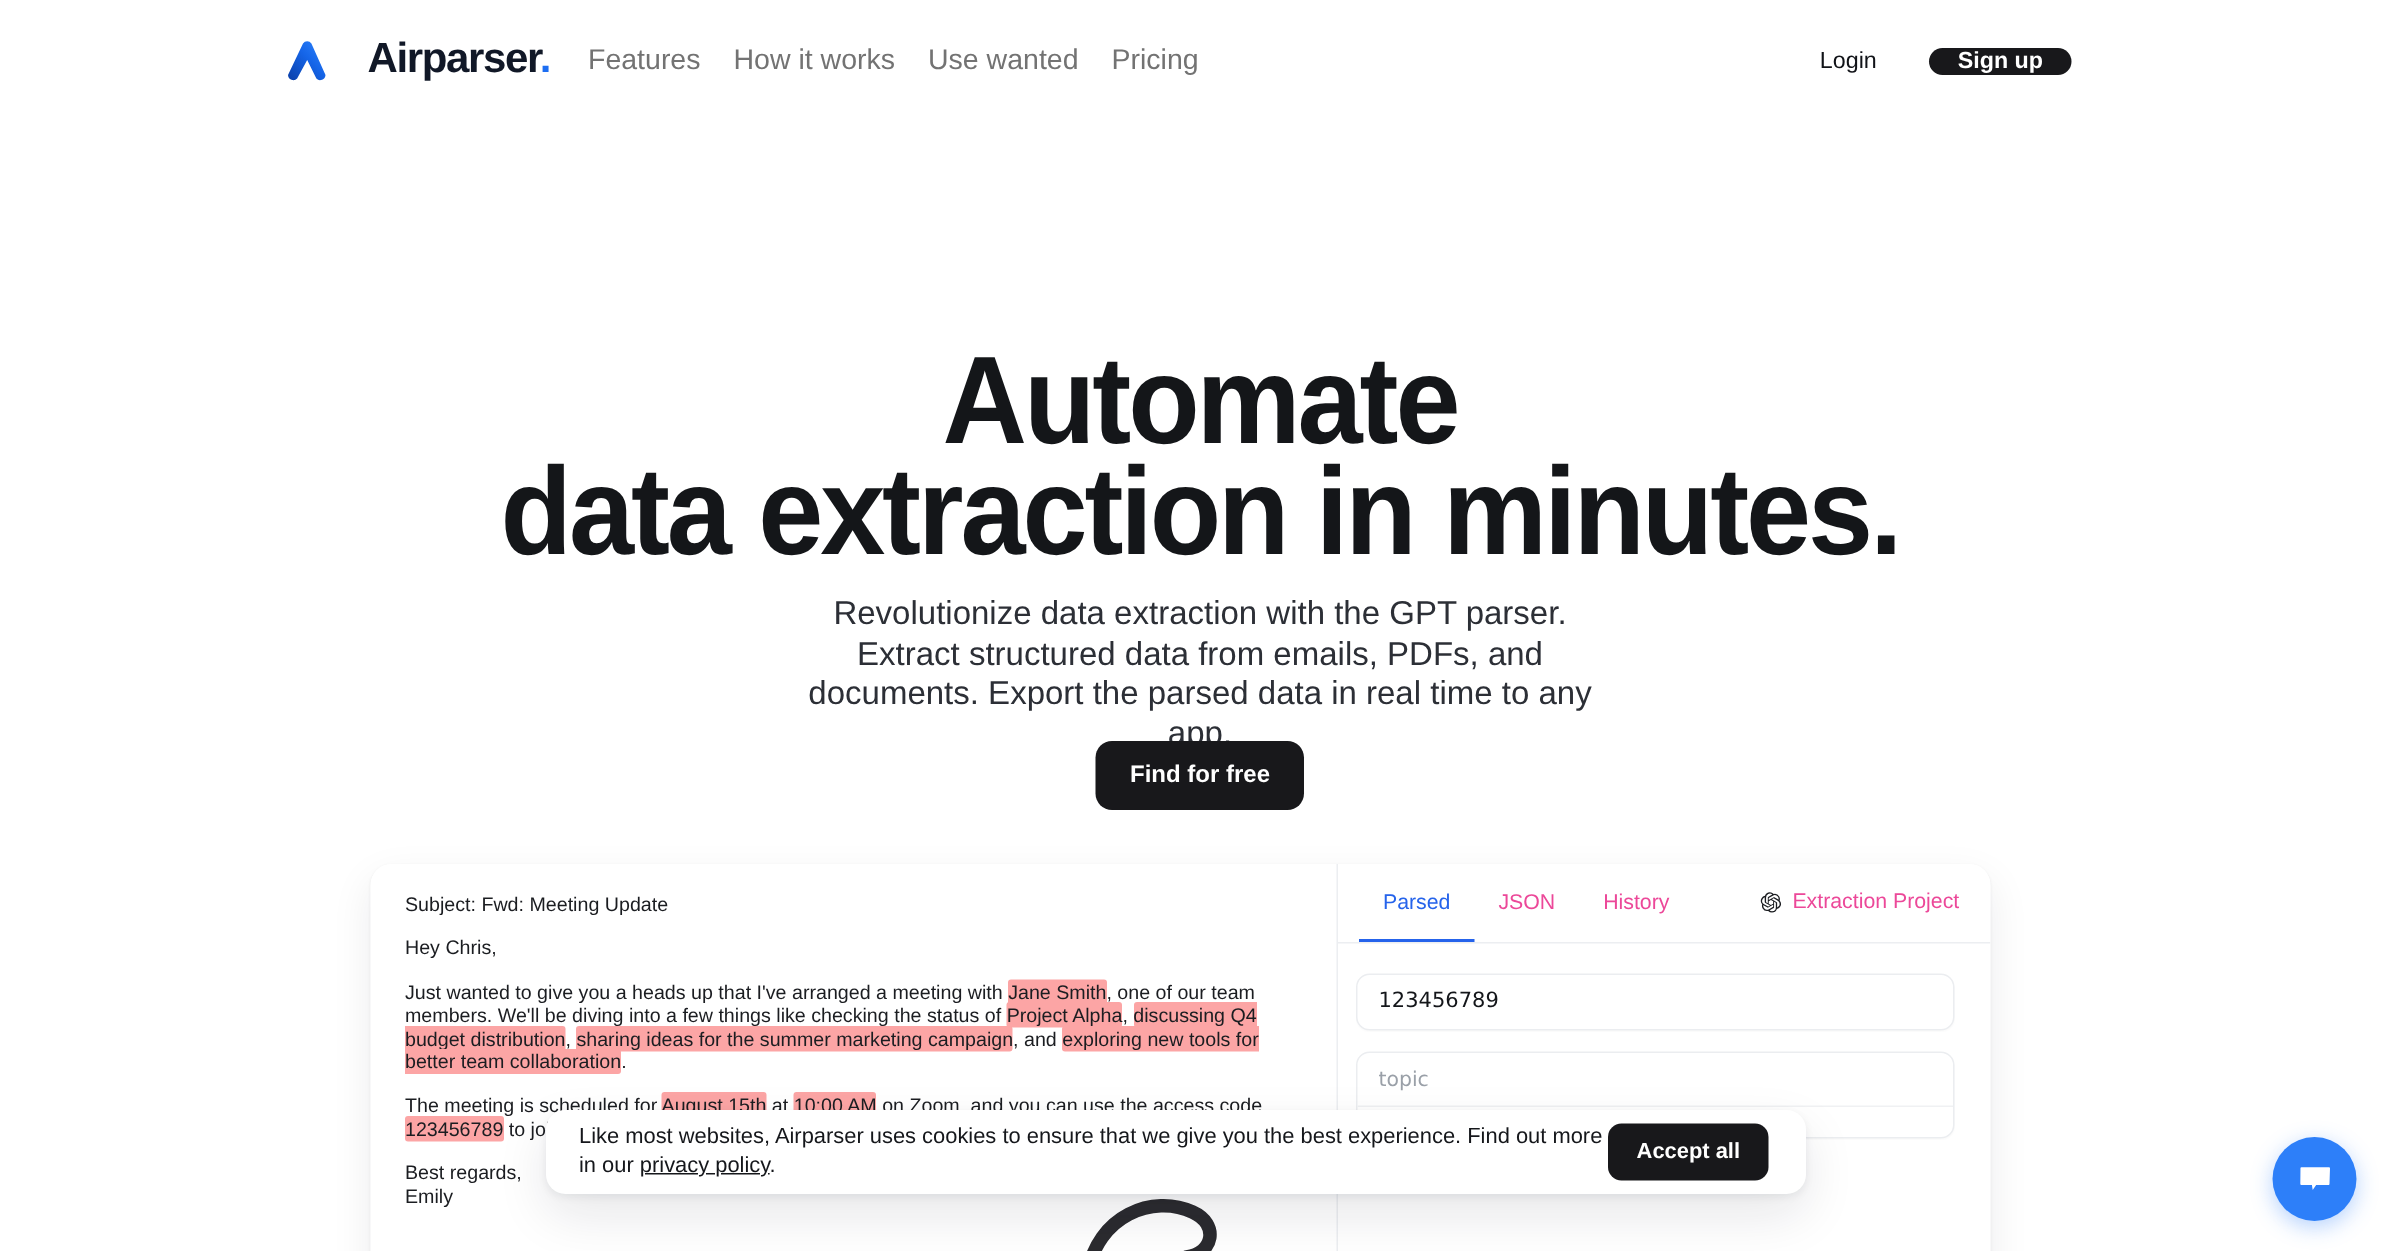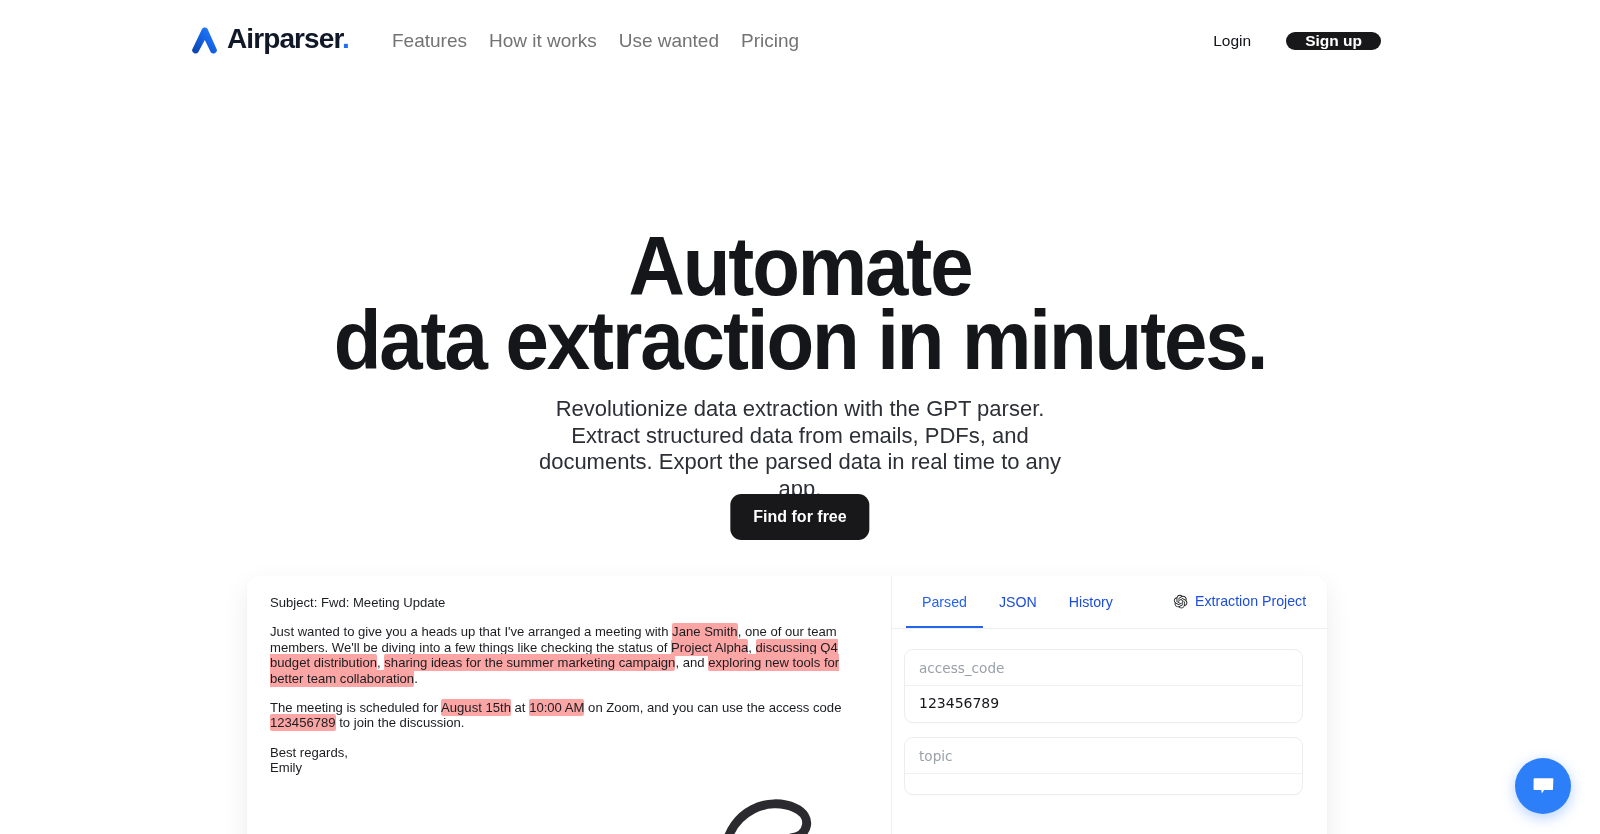--- a/index.html
+++ b/index.html
@@ -13,21 +13,21 @@
   }
   .page { position: relative; width: 1600px; height: 834px; background:#fff; }
 
   
   .header {
     position: absolute; top: 0; left: 0; width: 1600px; height: 84px;
     display: flex; align-items: center; background: #fff; z-index: 40;
   }
   .logo-wrap {
     position: absolute; left: 187px; top: 22px;
-    display: flex; align-items: center; gap: 6px;
+    display: flex; align-items: center; gap: 24px;
   }
   .logo-mark { width: 34px; height: 34px; display:block; }
   .logo-text {
     font-size: 28px; font-weight: 700; letter-spacing: -0.9px;
     color: #111827; font-family: "Liberation Sans", sans-serif;
     line-height: 1;
   }
   .logo-dot { color: #1d6ef2; }
 
   .nav { position: absolute; left: 392px; top: 30px; display: flex; gap: 0; }
@@ -89,21 +89,21 @@
   .demo-left p.tight { margin-bottom: 13px; }
   mark.hl { background: #fca5a5; color: #1b1d21; padding: 1px 0; border-radius: 2px; }
 
   .demo-right { flex: 1; height: 100%; background: #fff; position: relative; }
   .tabs {
     display: flex; align-items: center; gap: 0;
     height: 53px; padding: 0 0 0 14px;
     border-bottom: 1px solid #eceef1;
   }
   .tab {
-    font-size: 14.2px; color: #1d4ed8; padding: 0 16px;
+    font-size: 14.2px; color: #ec4899; padding: 0 16px;
     height: 52px; line-height: 52px; cursor: pointer; white-space: nowrap;
     border-bottom: 2.5px solid transparent;
   }
   .tab.active { color: #2563eb; border-bottom-color: #2563eb; font-weight: 400; }
   .tab.with-icon { display: flex; align-items: center; gap: 7px; margin-left: 28px; }
   .oai-icon { width: 15px; height: 15px; display: block; }
 
   .fields { padding: 20px 24px 0 12px; }
   .field-card {
     border: 1px solid #ebedf0; border-radius: 9px; background: #fff;
@@ -188,55 +188,59 @@
       <span class="l2">data extraction in minutes.</span>
     </h1>
     <p class="hero-sub">Revolutionize data extraction with the GPT parser. Extract structured data from emails, PDFs, and documents. Export the parsed data in real time to any app.</p>
     <button class="hero-cta">Find for free</button>
   </div>
 
   <div class="demo">
 
     <div class="demo-left">
       <p>Subject: Fwd: Meeting Update</p>
+      <p>Hey Chris,</p>
       <p><span>Just wanted to give you a heads up that I've arranged a meeting with </span><mark class="hl">Jane Smith</mark><span>, one of our team members. We'll be diving into a few things like checking the status of </span><mark class="hl">Project Alpha</mark><span>, </span><mark class="hl">discussing Q4 budget distribution</mark><span>, </span><mark class="hl">sharing ideas for the summer marketing campaign</mark><span>, and </span><mark class="hl">exploring new tools for better team collaboration</mark><span>.</span></p>
       <p><span>The meeting is scheduled for </span><mark class="hl">August 15th</mark><span> at </span><mark class="hl">10:00 AM</mark><span> on Zoom, and you can use the access code </span><mark class="hl">123456789</mark><span> to join the discussion.</span></p>
       <p class="tight"><span>Best regards,</span><br><span>Emily</span></p>
     </div>
 
     <div class="demo-right">
       <div class="tabs">
         <div class="tab active">Parsed</div>
         <div class="tab">JSON</div>
         <div class="tab">History</div>
         <div class="tab with-icon">
           <svg class="oai-icon" viewBox="0 0 24 24">
             <path fill="#1b1d21" d="M21.5 10.2a5.4 5.4 0 0 0-.47-4.45 5.48 5.48 0 0 0-5.9-2.63A5.43 5.43 0 0 0 11.05 1.3a5.47 5.47 0 0 0-5.22 3.79 5.42 5.42 0 0 0-3.62 2.63 5.48 5.48 0 0 0 .67 6.42 5.4 5.4 0 0 0 .47 4.45 5.48 5.48 0 0 0 5.9 2.63 5.42 5.42 0 0 0 4.08 1.82 5.47 5.47 0 0 0 5.22-3.8 5.42 5.42 0 0 0 3.62-2.62 5.48 5.48 0 0 0-.67-6.42Zm-8.16 11.4a4.06 4.06 0 0 1-2.6-.94l.13-.07 4.32-2.5a.7.7 0 0 0 .36-.61v-6.1l1.82 1.06a.07.07 0 0 1 .04.05v5.05a4.08 4.08 0 0 1-4.07 4.06Zm-8.75-3.74a4.05 4.05 0 0 1-.49-2.72l.13.08 4.33 2.5a.7.7 0 0 0 .7 0l5.28-3.05v2.1a.07.07 0 0 1-.03.06l-4.38 2.53a4.08 4.08 0 0 1-5.54-1.5ZM3.45 8.45a4.06 4.06 0 0 1 2.12-1.78v5.14a.68.68 0 0 0 .35.6l5.26 3.04-1.82 1.05a.07.07 0 0 1-.06 0L4.93 14a4.08 4.08 0 0 1-1.48-5.55Zm15.02 3.5L13.2 8.88 15 7.84a.07.07 0 0 1 .07 0l4.37 2.53a4.07 4.07 0 0 1-.62 7.33v-5.14a.7.7 0 0 0-.35-.6Zm1.81-2.73-.13-.08-4.32-2.52a.7.7 0 0 0-.71 0L9.85 9.67v-2.1a.06.06 0 0 1 .02-.06l4.38-2.52a4.07 4.07 0 0 1 6.04 4.21ZM8.86 12.97l-1.82-1.05a.07.07 0 0 1-.04-.05V6.82a4.07 4.07 0 0 1 6.68-3.13l-.13.08-4.32 2.5a.7.7 0 0 0-.36.6l-.01 6.1Zm.99-2.13 2.35-1.36 2.36 1.36v2.72l-2.35 1.36-2.36-1.36v-2.72Z"></path>
           </svg>
           <span>Extraction Project</span>
         </div>
       </div>
 
       <div class="fields">
         <div class="field-card">
-          <div class="field-label">access_code</div>
           <div class="field-value">123456789</div>
         </div>
         <div class="field-card">
           <div class="field-label">topic</div>
           <div class="field-value"></div>
         </div>
       </div>
     </div>
   </div>
 
   <svg class="swoosh" viewBox="0 0 160 60">
     <path d="M8 58 C 14 18, 52 4, 78 16 C 96 24, 92 44, 74 46" fill="none" stroke="#2b2b2f" stroke-width="9" stroke-linecap="round"></path>
   </svg>
 
+  <div class="cookie">
+    <div class="cookie-text"><span>Like most websites, Airparser uses cookies to ensure that we give you the best experience. Find out more in our </span><a href="#">privacy policy</a><span>.</span></div>
+    <button class="cookie-btn">Accept all</button>
+  </div>
 
   <div class="chat-fab">
     <svg viewBox="0 0 28 28">
       <path fill="#ffffff" d="M4.2 5.4 h19.3 a0.7 0.7 0 0 1 0.7 0.75 l-0.35 10.8 a0.7 0.7 0 0 1 -0.72 0.7 h-8.5 l-2.4 3.5 l-0.55 -3.5 h-7.3 a0.7 0.7 0 0 1 -0.7 -0.72 l0.1 -10.8 a0.7 0.7 0 0 1 0.72 -0.73 Z"></path>
     </svg>
   </div>
 
 </div>
 
 </body></html>

